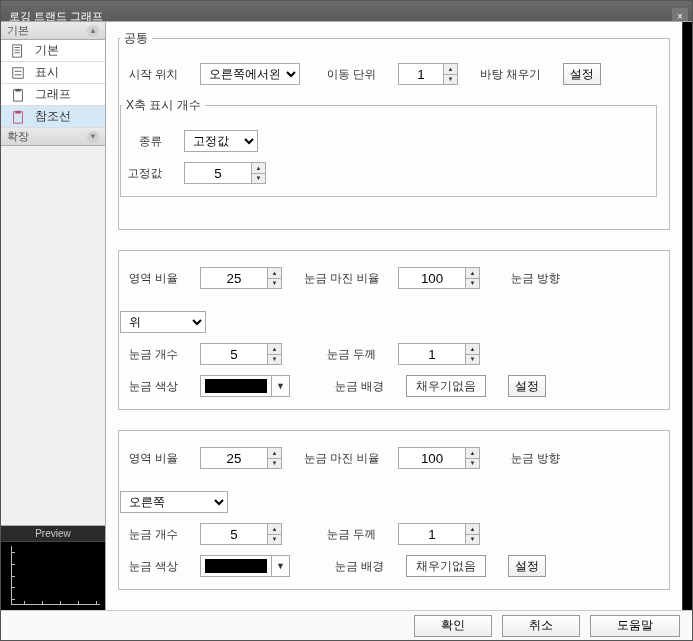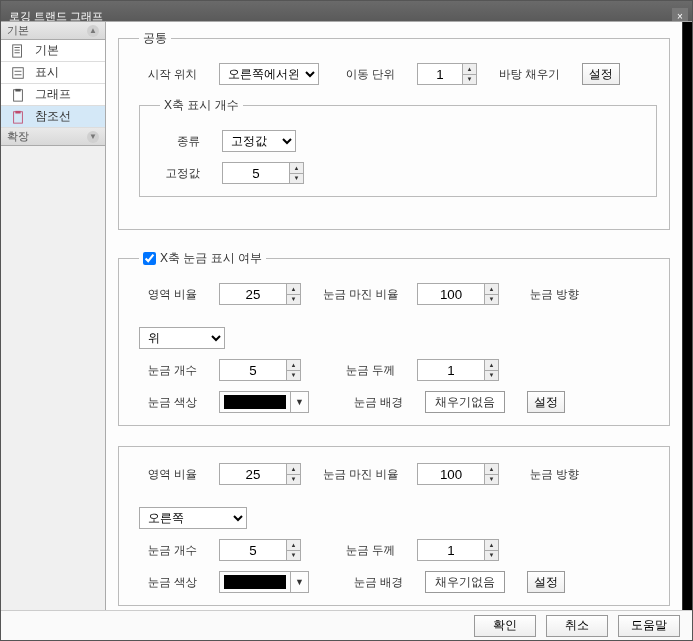--- a/index.html
+++ b/index.html
@@ -17,34 +17,34 @@
 .preview-panel { margin-top: auto; background: #000; height: 85px; border-top: 1px solid #aaa; position: relative; }
 .preview-title { color: #ccc; text-align: center; font-size: 10px; padding: 2px 0; background: #2a2a2a; border-bottom:1px solid #444;}
 .preview-grid { position: absolute; left: 10px; bottom: 5px; right: 5px; top: 20px; }
 .preview-grid::before, .preview-grid::after { content: ""; position: absolute; background: #bbb; }
 .preview-grid::before { left: 0; top: 0; bottom: 0; width: 1px; }
 .preview-grid::after { left: 0; right: 0; bottom: 0; height: 1px; }
 .tick-v { position: absolute; left: 0; width: 4px; height: 1px; background: #bbb; }
 .tick-h { position: absolute; bottom: 0; height: 4px; width: 1px; background: #bbb; }
 
 .main { flex: 1; padding: 8px 12px; overflow: auto; background: #fdfdfd; }
-fieldset { border: 1px solid #bbb; padding: 6px 12px 12px 20px; margin-bottom: 20px; }
+fieldset { border: 1px solid #bbb; padding: 6px 12px 12px 1px; margin-bottom: 20px; }
 legend { padding: 0 4px; font-size: 12px; }
 legend label { display: flex; align-items: center; gap: 4px; }
 .row { display: flex; align-items: center; gap: 22px; margin-top: 10px; flex-wrap: wrap; }
 .lbl { width: 58px; text-align: right; white-space: nowrap; }
 .row .lbl.w2 { width: 72px; }
 select, input[type=text] { height: 22px; border: 1px solid #aaa; background: #fff; font-size: 12px; padding: 0 4px; }
 select { width: 74px; }
 .spinner { display: inline-flex; align-items: stretch; height: 22px; border: 1px solid #aaa; }
 .spinner input { border: none; text-align: center; width: 66px; outline: none; }
 .spin-btns { display: flex; flex-direction: column; width: 14px; border-left: 1px solid #aaa; }
 .spin-btns span { flex: 1; display: flex; align-items: center; justify-content: center; font-size: 6px; cursor: pointer; background: #eee; border-bottom: 1px solid #aaa; }
 .spin-btns span:last-child { border-bottom: none; }
-.btn { height: 22px; min-width: 62px; border: 1px solid #999; background: linear-gradient(#fff,#eee); cursor: pointer; padding: 0 10px; font-size: 12px; display: inline-flex; align-items: center; justify-content: center; }
+.btn { height: 22px; min-width: 62px; border: 1px solid #999; background: linear-gradient(#fff,#eee); cursor: pointer; padding: 0 26px; font-size: 12px; display: inline-flex; align-items: center; justify-content: center; }
 .btn.small { min-width: 36px; padding: 0 6px; }
 .color-combo { display: inline-flex; height: 22px; border: 1px solid #aaa; width: 90px; align-items: center; }
 .color-swatch { flex: 1; margin: 2px 4px; height: 14px; background: #000; }
 .color-dd { width: 18px; border-left: 1px solid #aaa; height: 100%; display: flex; align-items: center; justify-content: center; font-size: 9px; cursor: pointer; }
 .display-box { height: 22px; min-width: 100px; border: 1px solid #999; background: #fff; display: inline-flex; align-items: center; justify-content: center; padding: 0 6px; font-size: 12px;}
 
 .right-strip { width: 10px; background: #000; border-left: 1px solid #333; }
 .footer { height: 30px; border-top: 1px solid #ccc; display: flex; align-items: center; justify-content: flex-end; gap: 10px; padding: 0 12px; background: #fafafa; }
 .footer .btn { min-width: 62px; }
 input[type=checkbox] { width:13px; height:13px; }
@@ -98,20 +98,35 @@
           <svg viewBox="0 0 16 16">
               <rect x="3" y="2" width="10" height="13" fill="none" stroke="#c04a6e"></rect>
               <rect x="5" y="1" width="6" height="3" fill="#c04a6e"></rect>
             </svg>
         </span>
         <span>참조선</span>
       </div>
       <div class="cat-header">
         <span>확장</span>
         <span class="arrow">▼</span>
+      </div>
+      <div class="preview-panel">
+        <div class="preview-title">Preview</div>
+        <div class="preview-grid">
+          <span class="tick-v" style="top:10%"></span>
+            <span class="tick-v" style="top:30%"></span>
+            <span class="tick-v" style="top:50%"></span>
+            <span class="tick-v" style="top:70%"></span>
+            <span class="tick-v" style="top:90%"></span>
+          <span class="tick-h" style="left:15%"></span>
+            <span class="tick-h" style="left:35%"></span>
+            <span class="tick-h" style="left:55%"></span>
+            <span class="tick-h" style="left:75%"></span>
+            <span class="tick-h" style="left:95%"></span>
+        </div>
       </div>
     </div>
 
     <div class="main">
       <fieldset>
         <legend>공통</legend>
         <div class="row">
           <span class="lbl">시작 위치</span>
           <select style="width:100px"><option>오른쪽에서왼쪽</option></select>
           <span class="lbl" style="width:54px">이동 단위</span>
@@ -139,26 +154,20 @@
                 <span class="spin-btns">
                   <span>▲</span>
                   <span>▼</span>
                 </span>
               </span>
           </div>
         </fieldset>
       </fieldset>
 
       <fieldset>
-        <legend>
-            <label>
-              <input type="checkbox" checked="" style=""> 
-              <span>X축 눈금 표시 여부</span>
-            </label>
-          </legend>
         <div class="row">
           <span class="lbl">영역 비율</span>
           <span class="spinner">
               <input value="25" style="">
               <span class="spin-btns">
                 <span>▲</span>
                 <span>▼</span>
               </span>
             </span>
           <span class="lbl w2">눈금 마진 비율</span>

